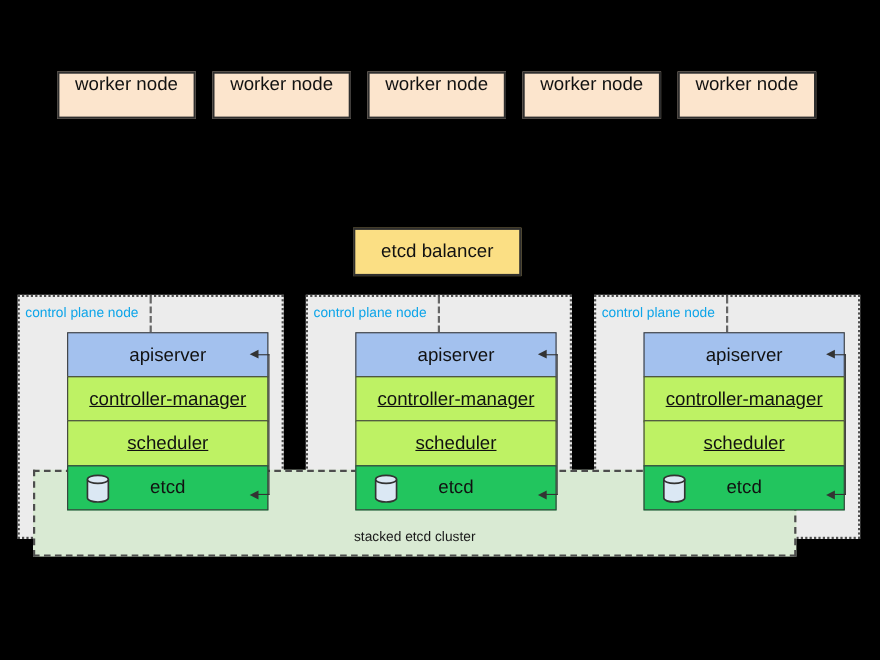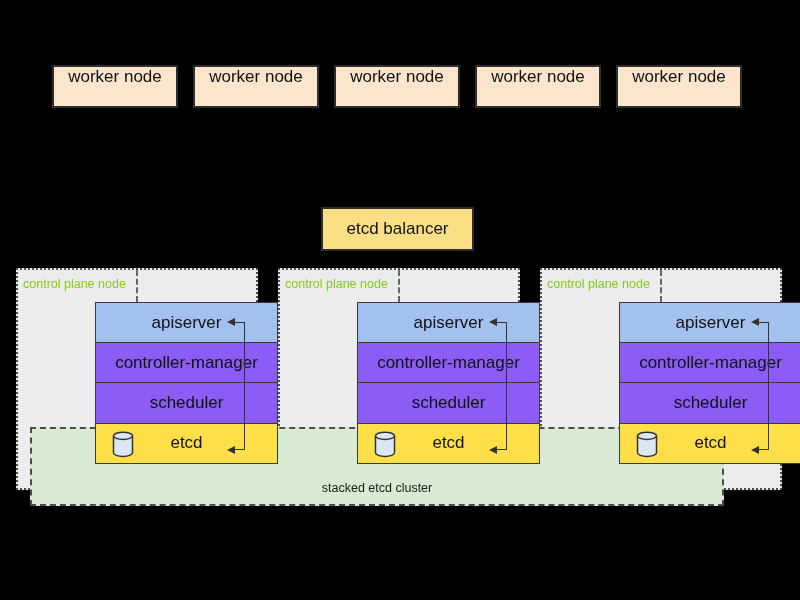--- a/index.html
+++ b/index.html
@@ -44,39 +44,39 @@
     background:#ececec;border:2px dotted #4d4d4d;
     z-index:1;
   }
   
   .cp-content{
     top:268px;width:242px;height:222px;
     z-index:3;
   }
   .cp-label{
     position:absolute;left:7px;top:9px;
-    font-size:12.5px;color:#84cc16;white-space:nowrap;
+    font-size:12.5px;color:#0ea5e9;white-space:nowrap;
   }
   .drop-line{
     position:absolute;left:120px;top:2px;height:32px;width:0;
     border-left:2px dashed #666;
   }
   .stack{
-    position:absolute;left:47px;top:34px;width:183px;padding-left:32px;
+    position:absolute;left:13px;top:34px;width:183px;padding-left:32px;
   }
   .comp{
     position:relative;box-sizing:border-box;width:183px;
     border:1.5px solid #3a3a3a;margin-top:-1.5px;
     display:flex;align-items:center;justify-content:center;
     font-size:17px;
   }
   .comp:first-child{margin-top:0;}
   .comp-apiserver{height:41px;background:#a3c1ee;}
-  .comp-mid{height:42px;background:#8b5cf6;}
-  .comp-etcd{height:41px;background:#fde047;}
+  .comp-mid{height:42px;background:#bef264;text-decoration:underline;}
+  .comp-etcd{height:41px;background:#22c55e;}
   .cyl{
     position:absolute;left:16px;top:7px;width:22px;height:27px;
   }
 
   
   .bracket{
     position:absolute;left:214px;top:54px;width:14px;height:126px;
     border-top:1.5px solid #333;border-right:1.5px solid #333;border-bottom:1.5px solid #333;
   }
   .arrow-left{

